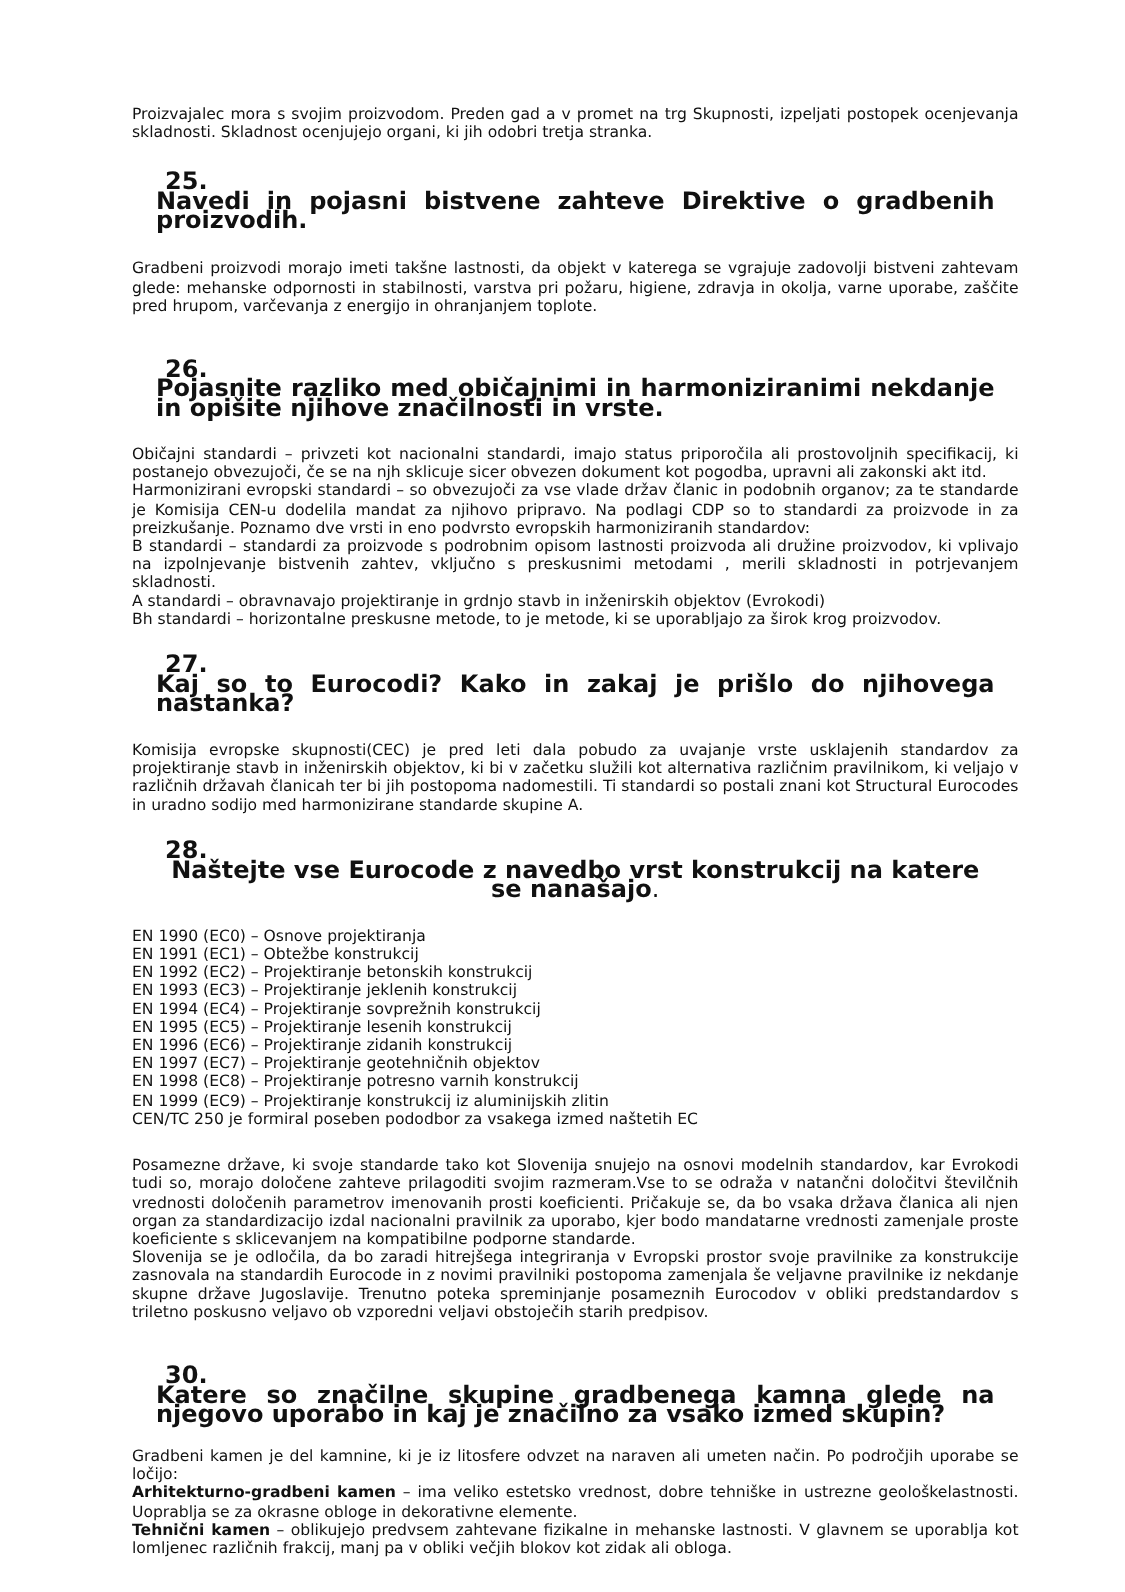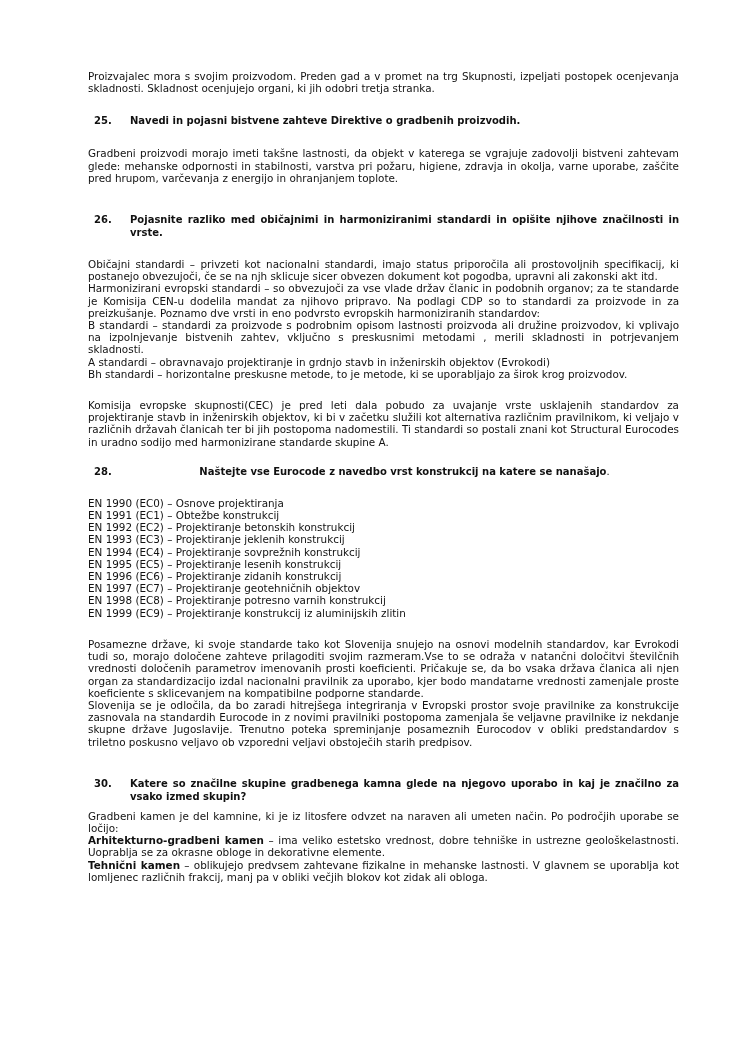--- a/index.html
+++ b/index.html
@@ -4,22 +4,23 @@
 <style>
   html, body { margin: 0; padding: 0; background: #ffffff; }
   body { width: 750px; height: 1061px; position: relative; overflow: hidden; }
   .page {
     position: absolute; left: 88px; top: 70px; width: 591px;
     font-family: "DejaVu Sans", sans-serif;
     font-size: 10.4px; line-height: 12.2px; color: #111;
   }
   .p { text-align: justify; margin: 0; }
   .q {
-    display: flex; font-weight: bold; font-size: 10px; line-height: 13px;
-    margin: 0;
+    display: flex; font-weight: bold; font-size: 16px; line-height: 13px;
+    margin: 16px;
+    flex-direction: column;
   }
   .q .num { width: 42px; flex: none; padding-left: 6px; box-sizing: border-box; }
   .q .txt { flex: 1; text-align: justify; }
   .line { display: block; }
   .b { font-weight: bold; }
 </style>
 </head>
 <body>
 
 <div class="page">
@@ -27,47 +28,52 @@
   <p class="p" style="margin-top:0">Proizvajalec mora s svojim proizvodom. Preden gad a v promet na trg Skupnosti, izpeljati postopek ocenjevanja skladnosti. Skladnost ocenjujejo organi, ki jih odobri tretja stranka.</p>
 
   <div class="q" style="margin-top:20px">
     <span class="num">25.</span>
     <span class="txt">Navedi in pojasni bistvene zahteve Direktive o gradbenih proizvodih.</span>
   </div>
   <p class="p" style="margin-top:20px">Gradbeni proizvodi morajo imeti takšne lastnosti, da objekt v katerega se vgrajuje zadovolji bistveni zahtevam glede: mehanske odpornosti in stabilnosti, varstva pri požaru, higiene, zdravja in okolja, varne uporabe, zaščite pred hrupom, varčevanja z energijo in ohranjanjem toplote.</p>
 
   <div class="q" style="margin-top:29px">
     <span class="num">26.</span>
-    <span class="txt">Pojasnite razliko med običajnimi in harmoniziranimi standardi in opišite njihove značilnosti in vrste.</span>
+    <span class="txt">Pojasnite razliko med običajnimi in harmoniziranimi nekdanje in opišite njihove značilnosti in vrste.</span>
   </div>
   <div style="margin-top:19px">
     <p class="p">Običajni standardi – privzeti kot nacionalni standardi, imajo status priporočila ali prostovoljnih specifikacij, ki postanejo obvezujoči, če se na njh sklicuje sicer obvezen dokument kot pogodba, upravni ali zakonski akt itd.</p>
     <p class="p">Harmonizirani evropski standardi – so obvezujoči za vse vlade držav članic in podobnih organov; za te standarde je Komisija CEN-u dodelila mandat za njihovo pripravo. Na podlagi CDP so to standardi za proizvode in za preizkušanje. Poznamo dve vrsti in eno podvrsto evropskih harmoniziranih standardov:</p>
     <p class="p">B standardi – standardi za proizvode s podrobnim opisom lastnosti proizvoda ali družine proizvodov, ki vplivajo na izpolnjevanje bistvenih zahtev, vključno s preskusnimi metodami , merili skladnosti in potrjevanjem skladnosti.</p>
     <p class="p">A standardi – obravnavajo projektiranje in grdnjo stavb in inženirskih objektov (Evrokodi)</p>
     <p class="p">Bh standardi – horizontalne preskusne metode, to je metode, ki se uporabljajo za širok krog proizvodov.</p>
   </div>
 
+  <div class="q" style="margin-top:17px">
+    <span class="num">27.</span>
+    <span class="txt">Kaj so to Eurocodi? Kako in zakaj je prišlo do njihovega nastanka?</span>
+  </div>
   <p class="p" style="margin-top:19px">Komisija evropske skupnosti(CEC) je pred leti dala pobudo za uvajanje vrste usklajenih standardov za projektiranje stavb in inženirskih objektov, ki bi v začetku služili kot alternativa različnim pravilnikom, ki veljajo v različnih državah članicah ter bi jih postopoma nadomestili. Ti standardi so postali znani kot Structural Eurocodes in uradno sodijo med harmonizirane standarde skupine A.</p>
 
   <div class="q" style="margin-top:17px">
     <span class="num">28.</span>
     <span class="txt" style="text-align:center"><span>Naštejte vse Eurocode z navedbo vrst konstrukcij na katere se nanašajo</span><span style="font-weight:normal">.</span></span>
   </div>
   <div style="margin-top:19px">
     <span class="line">EN 1990 (EC0) – Osnove projektiranja</span>
     <span class="line">EN 1991 (EC1) – Obtežbe konstrukcij</span>
     <span class="line">EN 1992 (EC2) – Projektiranje betonskih konstrukcij</span>
     <span class="line">EN 1993 (EC3) – Projektiranje jeklenih konstrukcij</span>
     <span class="line">EN 1994 (EC4) – Projektiranje sovprežnih konstrukcij</span>
     <span class="line">EN 1995 (EC5) – Projektiranje lesenih konstrukcij</span>
     <span class="line">EN 1996 (EC6) – Projektiranje zidanih konstrukcij</span>
     <span class="line">EN 1997 (EC7) – Projektiranje geotehničnih objektov</span>
     <span class="line">EN 1998 (EC8) – Projektiranje potresno varnih konstrukcij</span>
     <span class="line">EN 1999 (EC9) – Projektiranje konstrukcij iz aluminijskih zlitin</span>
+    <span class="line">CEN/TC 250 je formiral poseben pododbor za vsakega izmed naštetih EC</span>
   </div>
 
   <div style="margin-top:19px">
     <p class="p">Posamezne države, ki svoje standarde tako kot Slovenija snujejo na osnovi modelnih standardov, kar Evrokodi tudi so, morajo določene zahteve prilagoditi svojim razmeram.Vse to se odraža v natančni določitvi številčnih vrednosti določenih parametrov imenovanih prosti koeficienti. Pričakuje se, da bo vsaka država članica ali njen organ za standardizacijo izdal nacionalni pravilnik za uporabo, kjer bodo mandatarne vrednosti zamenjale proste koeficiente s sklicevanjem na kompatibilne podporne standarde.</p>
     <p class="p">Slovenija se je odločila, da bo zaradi hitrejšega integriranja v Evropski prostor svoje pravilnike za konstrukcije zasnovala na standardih Eurocode in z novimi pravilniki postopoma zamenjala še veljavne pravilnike iz nekdanje skupne države Jugoslavije. Trenutno poteka spreminjanje posameznih Eurocodov v obliki predstandardov s triletno poskusno veljavo ob vzporedni veljavi obstoječih starih predpisov.</p>
   </div>
 
   <div class="q" style="margin-top:29px">
     <span class="num">30.</span>
     <span class="txt">Katere so značilne skupine gradbenega kamna glede na njegovo uporabo in kaj je značilno za vsako izmed skupin?</span>

